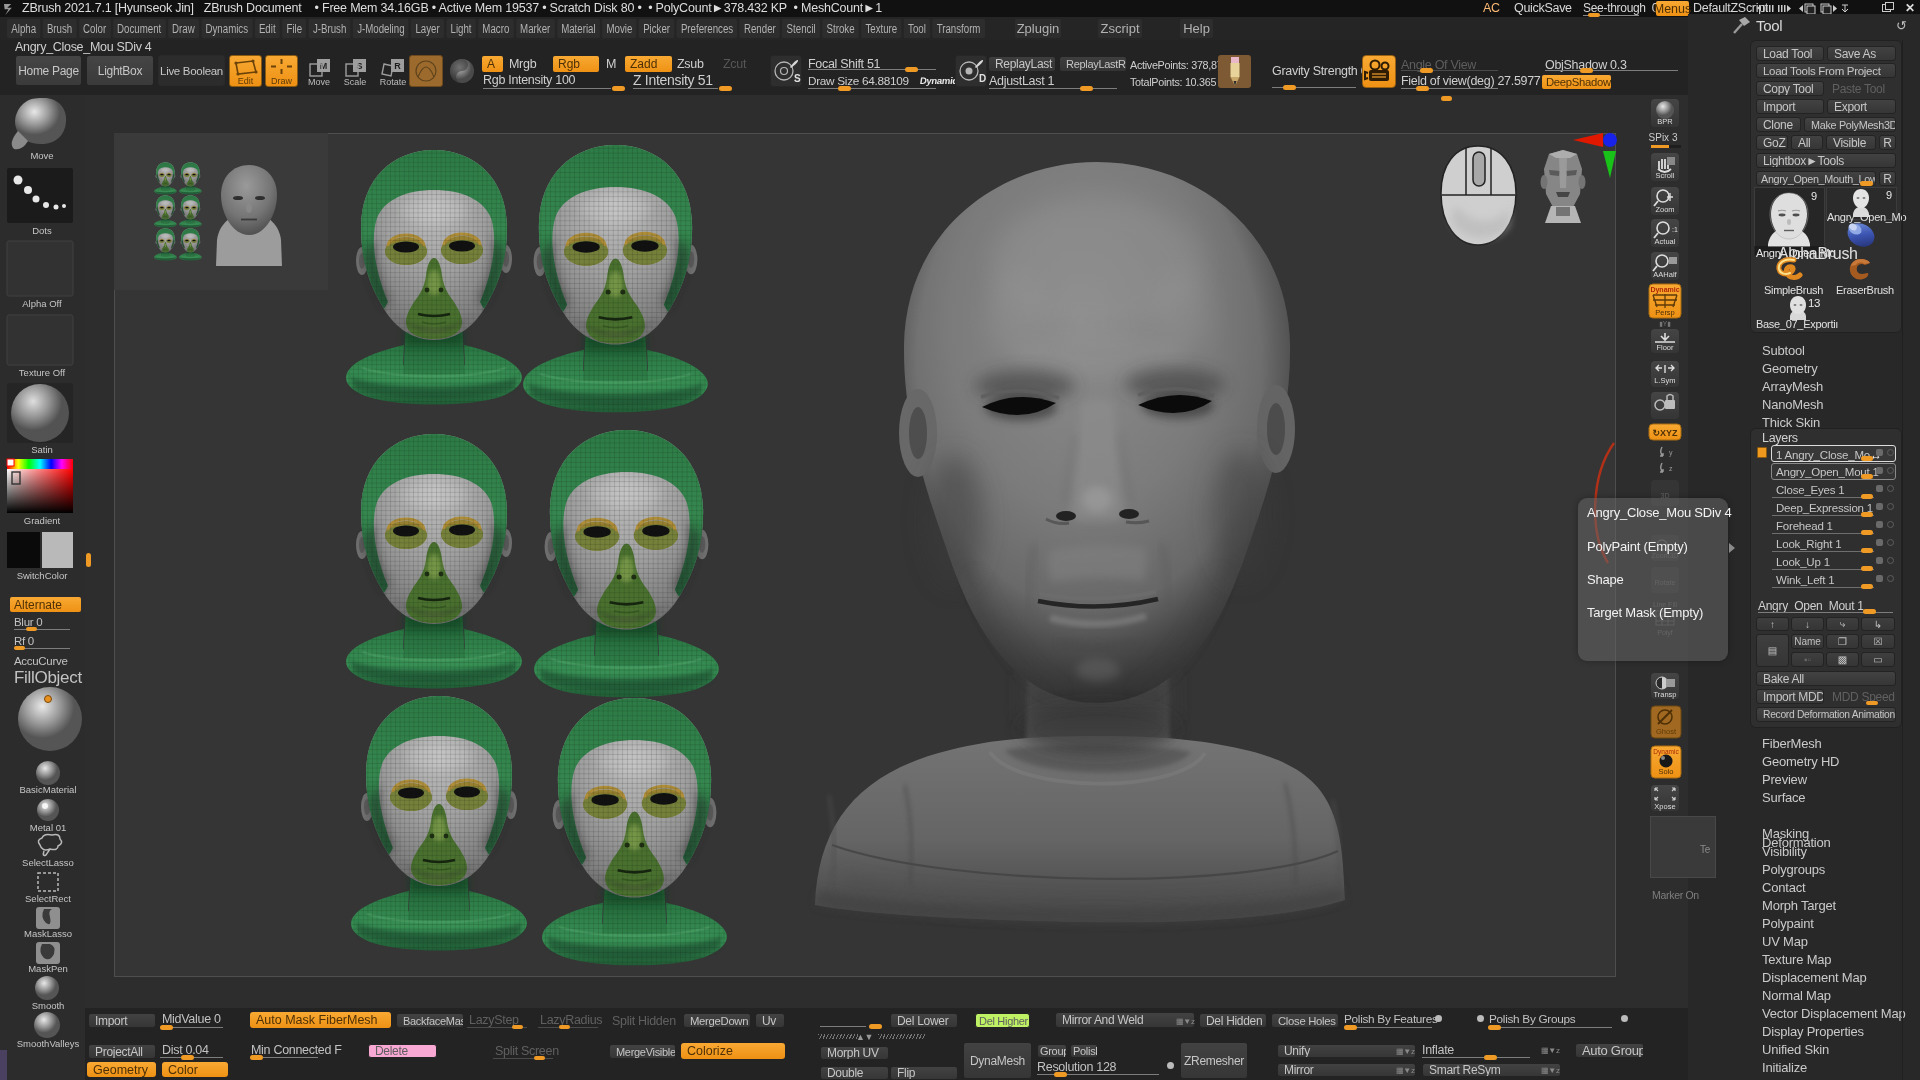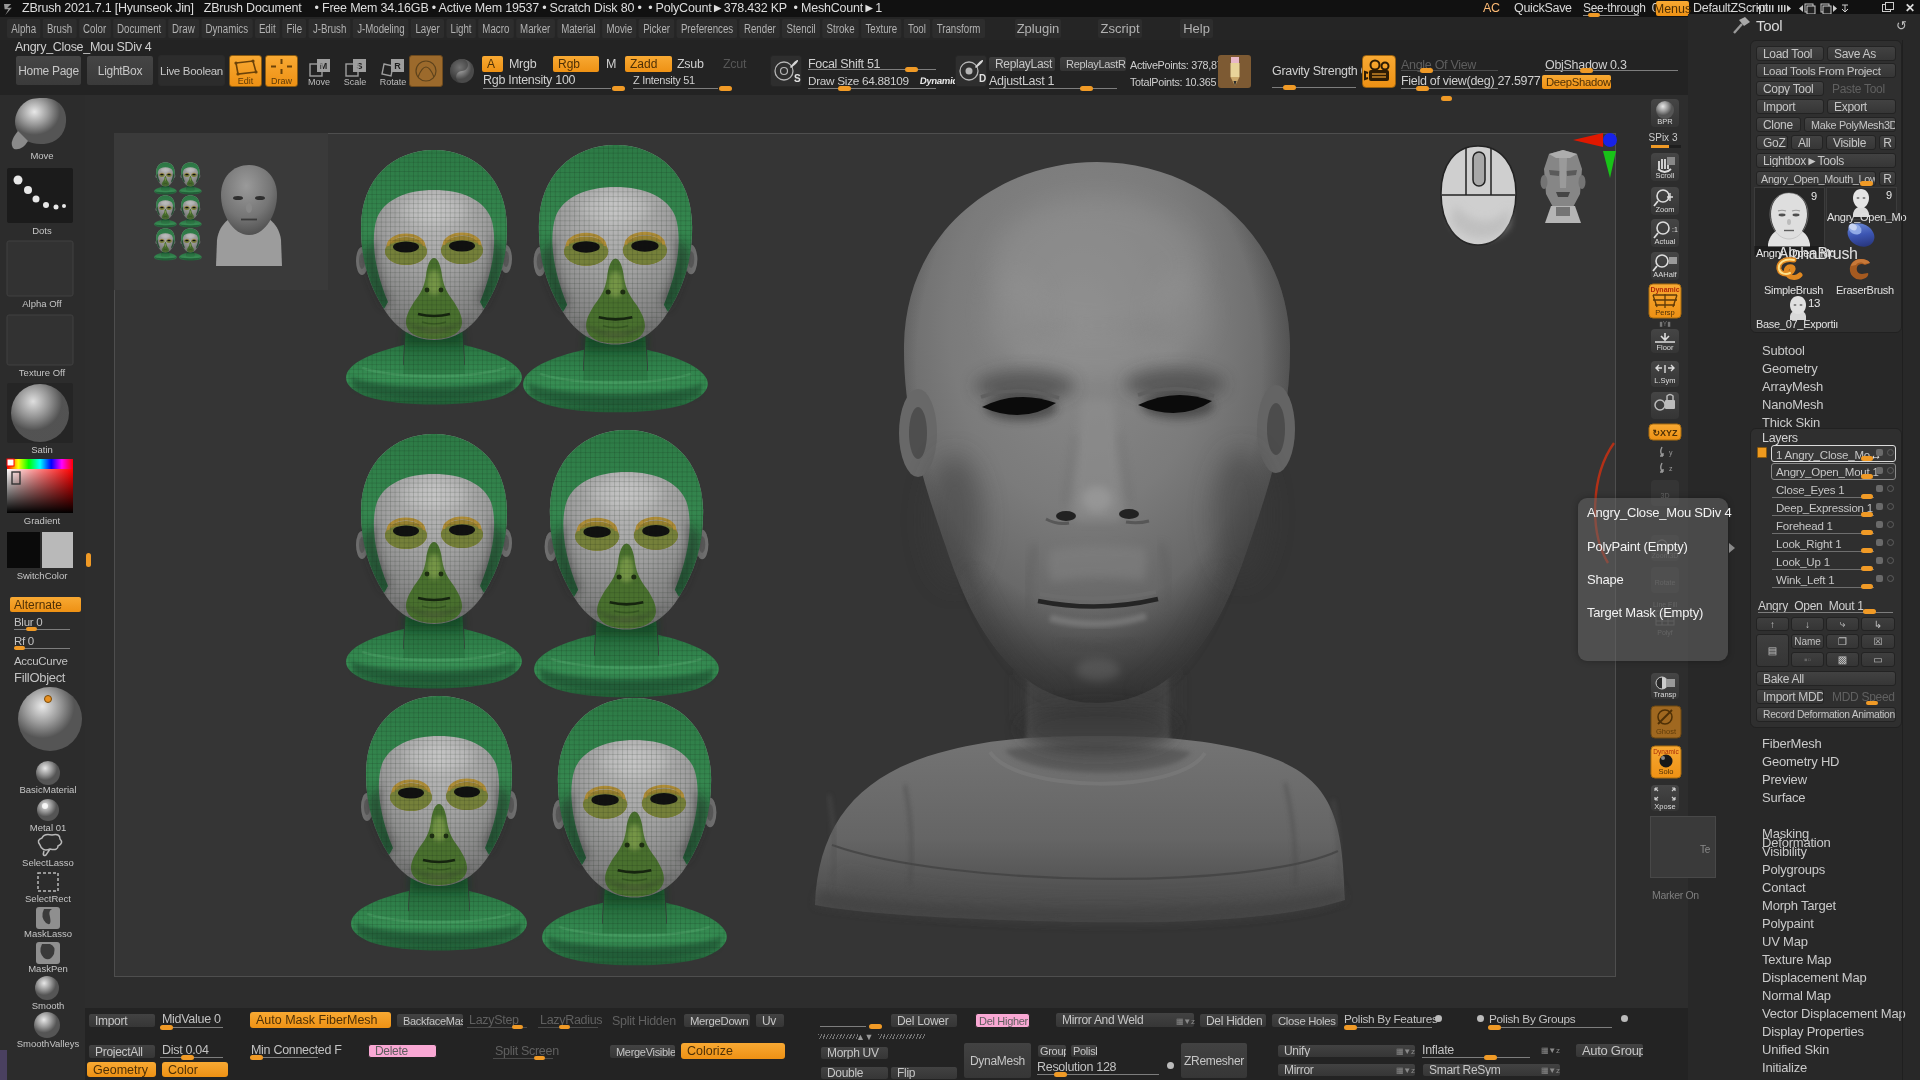--- a/index.html
+++ b/index.html
@@ -120,21 +120,21 @@
 <div class="abs orange" style="left:482px;top:56px;width:21px;height:16px;border-radius:2px;font-size:12px;display:flex;align-items:center;padding-left:5px">A</div>
 <div class="t" style="left:509px;top:58px;font-size:12.5px;color:#cfcfcf">Mrgb</div>
 <div class="abs orange" style="left:553px;top:56px;width:46px;height:16px;border-radius:2px;font-size:12px;display:flex;align-items:center;padding-left:5px">Rgb</div>
 <div class="t" style="left:606px;top:58px;font-size:12.5px;color:#cfcfcf">M</div>
 <div class="abs orange" style="left:625px;top:56px;width:47px;height:16px;border-radius:2px;font-size:12px;display:flex;align-items:center;padding-left:5px">Zadd</div>
 <div class="t" style="left:677px;top:58px;font-size:12.5px;color:#cfcfcf">Zsub</div>
 <div class="t" style="left:723px;top:58px;font-size:12.5px;color:#565656">Zcut</div>
 <div class="t" style="left:483px;top:74px;font-size:12.5px;color:#cfcfcf">Rgb Intensity 100</div>
 <div class="sl" style="left:483px;top:88px;width:128px"></div>
 <div class="mk" style="left:612px;top:86px"></div>
-<div class="t" style="left:633px;top:74px;font-size:11px;color:#cfcfcf">Z Intensity 51</div>
+<div class="t" style="left:633px;top:74px;font-size:14px;color:#cfcfcf">Z Intensity 51</div>
 <div class="sl" style="left:633px;top:88px;width:85px"></div>
 <div class="mk" style="left:719px;top:86px"></div>
 
 <div class="btn" style="left:770px;top:55px;width:32px;height:32px;background:#2e2e2e;border-color:#262626"></div>
 <svg class="abs" style="left:770px;top:55px" width="32" height="32" viewBox="0 0 32 32">
     <circle cx="14" cy="16" r="9" fill="none" stroke="#b5b5b5" stroke-width="1.3"></circle>
     <circle cx="14" cy="16" r="3.5" fill="none" stroke="#b5b5b5" stroke-width="1.2"></circle>
     <path d="M20 12 Q26 4 28 5 Q29 7 21 13 Z" fill="#d8d8d8"></path>
     <text x="24" y="27" font-size="10" font-weight="bold" fill="#e0e0e0" font-family="Liberation Sans">S</text>
   </svg>
@@ -260,21 +260,21 @@
 <text x="42" y="484" font-size="9.5" fill="#c6c6c6" text-anchor="middle" font-family="Liberation Sans">SwitchColor</text>
 </svg>
 <div class="abs orange" style="left:10px;top:597px;width:71px;height:15px;border-radius:2px;font-size:12px;display:flex;align-items:center;padding-left:4px">Alternate</div>
 <div class="t" style="left:14px;top:616px;font-size:11.5px">Blur 0</div>
 <div class="sl" style="left:14px;top:629px;width:56px"></div>
 <div class="mk" style="left:26px;top:627px;width:11px;height:4px"></div>
 <div class="t" style="left:14px;top:635px;font-size:11.5px">Rf 0</div>
 <div class="sl" style="left:14px;top:648px;width:56px"></div>
 <div class="mk" style="left:14px;top:646px;width:11px;height:4px"></div>
 <div class="t" style="left:14px;top:655px;font-size:11.5px">AccuCurve</div>
-<div class="t" style="left:14px;top:671px;font-size:13px">FillObject</div>
+<div class="t" style="left:14px;top:671px;font-size:17px">FillObject</div>
 <svg class="abs" style="left:0;top:685px" width="85" height="395" viewBox="0 0 85 395">
 <circle cx="50" cy="34" r="32" fill="url(#gsph)"></circle>
 <circle cx="48" cy="14" r="3.5" fill="#e89020" stroke="#7a4a08"></circle>
 <circle cx="48" cy="88" r="12" fill="url(#gsph)"></circle>
 <text x="48" y="108" font-size="9.5" fill="#c6c6c6" text-anchor="middle" font-family="Liberation Sans">BasicMaterial</text>
 <circle cx="48" cy="125" r="11" fill="url(#gsph)"></circle>
     <circle cx="45" cy="121" r="3" fill="#fff" opacity=".8"></circle>
 <text x="48" y="146" font-size="9.5" fill="#c6c6c6" text-anchor="middle" font-family="Liberation Sans">Metal 01</text>
 <path d="M40 160 Q36 155 42 153 Q44 148 52 150 Q60 148 60 154 Q64 158 58 161 Q58 166 50 164 Q42 167 40 160 Z M50 164 L46 170 Q42 172 44 166" fill="none" stroke="#b8b8b8" stroke-width="1.5"></path>
 <text x="48" y="181" font-size="9.5" fill="#c6c6c6" text-anchor="middle" font-family="Liberation Sans">SelectLasso</text>
@@ -843,21 +843,21 @@
 <div class="t dim" style="left:540px;top:1014px;font-size:12.5px">LazyRadius</div>
 <div class="sl dimline" style="left:538px;top:1027px;width:60px"></div>
 <div class="mk" style="left:559px;top:1025px;width:11px;height:4px"></div>
 <div class="t dim" style="left:612px;top:1015px;font-size:12.5px">Split Hidden</div>
 <div class="btn" style="left:683px;top:1013px;width:68px;height:15px;font-size:11.3px">MergeDown</div>
 <div class="btn" style="left:755px;top:1013px;width:30px;height:15px">Uv</div>
 <div class="t" style="left:820px;top:1047px;font-size:16px">SDiv 4</div>
 <div class="sl" style="left:820px;top:1026px;width:46px"></div>
 <div class="mk" style="left:869px;top:1024px"></div>
 <div class="btn" style="left:890px;top:1013px;width:68px;height:15px">Del Lower</div>
-<div class="btn dimb" style="left:975px;top:1013px;width:55px;height:15px;background:#f9a8d4;font-size:11px;padding:0 3px">Del Higher</div>
+<div class="btn dimb" style="left:975px;top:1013px;width:55px;height:15px;background:#bef264;font-size:11px;padding:0 3px">Del Higher</div>
 <div class="btn" style="left:1055px;top:1012px;width:140px;height:16px">Mirror And Weld</div>
 <div class="t" style="left:1176px;top:1015px;font-size:8px;color:#8a8a8a">▦▼z</div>
 <div class="btn" style="left:1199px;top:1013px;width:68px;height:15px">Del Hidden</div>
 <div class="btn" style="left:1271px;top:1013px;width:68px;height:15px;font-size:11.3px">Close Holes</div>
 <div class="t" style="left:1344px;top:1013px;font-size:11.8px">Polish By Features</div>
 <div class="sl" style="left:1344px;top:1027px;width:88px"></div>
 <div class="mk" style="left:1344px;top:1025px"></div>
 <div class="abs" style="left:1435px;top:1015px;width:7px;height:7px;background:#bbb;border-radius:50%"></div>
 <div class="abs" style="left:1477px;top:1015px;width:7px;height:7px;background:#bbb;border-radius:50%"></div>
 <div class="t" style="left:1489px;top:1013px;font-size:11.8px">Polish By Groups</div>

